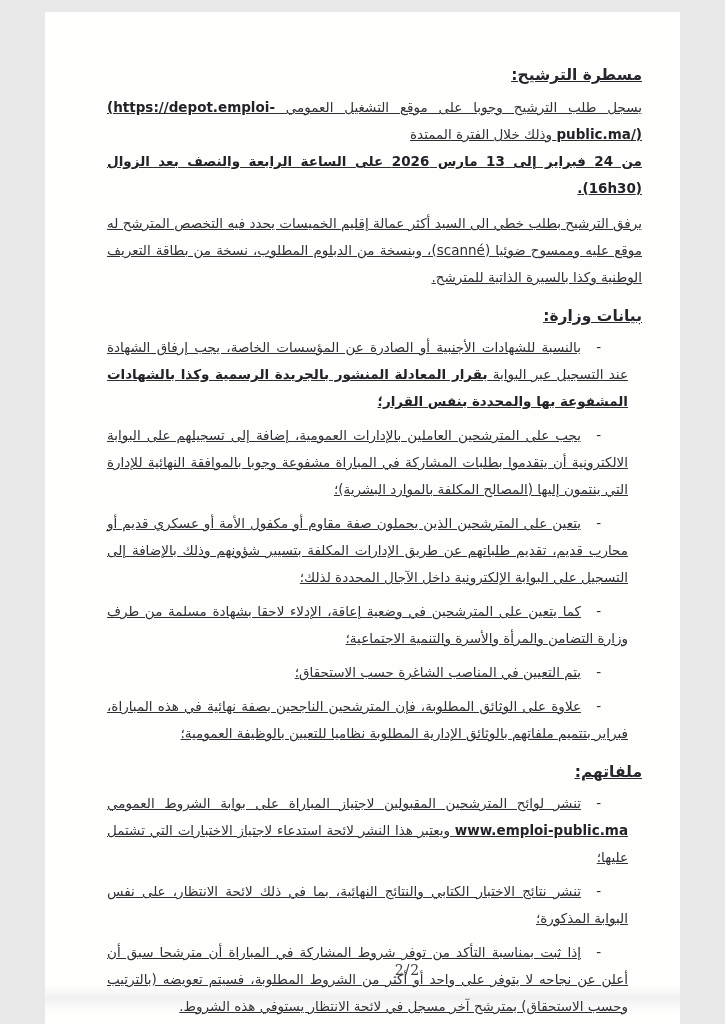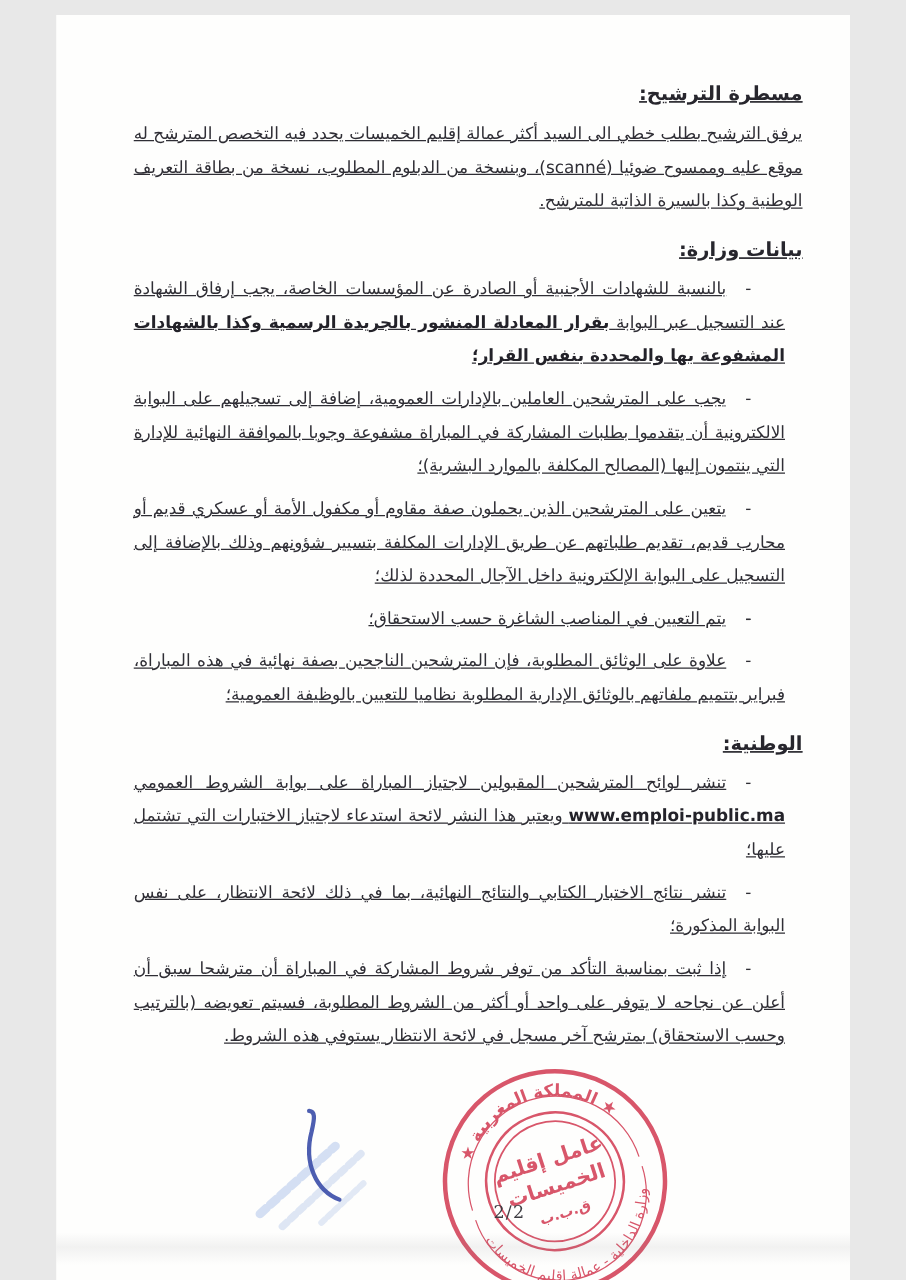--- a/index.html
+++ b/index.html
@@ -60,20 +60,26 @@
     background:rgba(140,140,148,.16);
   }
 </style>
 </head>
 <body>
 
 <div class="page">
 
   <h2 class="sec-heading">مسطرة الترشيح:</h2>
 
+  <p class="para">
+    <span>يسجل طلب الترشيح وجوبا على موقع التشغيل العمومي</span>
+    <span class="b ltr">(https://depot.emploi-public.ma/)</span>
+    <span>وذلك خلال الفترة الممتدة</span>
+    <span class="b d-block">من 24 فبراير إلى 13 مارس 2026 على الساعة الرابعة والنصف بعد الزوال (16h30).</span>
+  </p>
 
   <p class="para">يرفق الترشيح بطلب خطي الى السيد أكثر عمالة إقليم الخميسات يحدد فيه التخصص المترشح له موقع عليه وممسوح ضوئيا (scanné)، وبنسخة من الدبلوم المطلوب، نسخة من بطاقة التعريف الوطنية وكذا بالسيرة الذاتية للمترشح.</p>
 
   <h2 class="sec-heading mt-sec">بيانات وزارة:</h2>
 
   <div class="bullets">
     <div class="bullet">
       <span class="dash">-</span>
       <span>بالنسبة للشهادات الأجنبية أو الصادرة عن المؤسسات الخاصة، يجب إرفاق الشهادة عند التسجيل عبر البوابة</span>
       <span class="b">بقرار المعادلة المنشور بالجريدة الرسمية وكذا بالشهادات المشفوعة بها والمحددة بنفس القرار؛</span>
@@ -81,32 +87,33 @@
     <div class="bullet">
       <span class="dash">-</span>
       <span>يجب على المترشحين العاملين بالإدارات العمومية، إضافة إلى تسجيلهم على البوابة الالكترونية أن يتقدموا بطلبات المشاركة في المباراة مشفوعة وجوبا بالموافقة النهائية للإدارة التي ينتمون إليها (المصالح المكلفة بالموارد البشرية)؛</span>
     </div>
     <div class="bullet">
       <span class="dash">-</span>
       <span>يتعين على المترشحين الذين يحملون صفة مقاوم أو مكفول الأمة أو عسكري قديم أو محارب قديم، تقديم طلباتهم عن طريق الإدارات المكلفة بتسيير شؤونهم وذلك بالإضافة إلى التسجيل على البوابة الإلكترونية داخل الآجال المحددة لذلك؛</span>
     </div>
     <div class="bullet">
       <span class="dash">-</span>
+      <span>كما يتعين على المترشحين في وضعية إعاقة، الإدلاء لاحقا بشهادة مسلمة من طرف وزارة التضامن والمرأة والأسرة والتنمية الاجتماعية؛</span>
     </div>
     <div class="bullet">
       <span class="dash">-</span>
       <span>يتم التعيين في المناصب الشاغرة حسب الاستحقاق؛</span>
     </div>
     <div class="bullet">
       <span class="dash">-</span>
       <span>علاوة على الوثائق المطلوبة، فإن المترشحين الناجحين بصفة نهائية في هذه المباراة، فبراير بتتميم ملفاتهم بالوثائق الإدارية المطلوبة نظاميا للتعيين بالوظيفة العمومية؛</span>
     </div>
   </div>
 
-  <h2 class="sec-heading mt-sec">الوطنية:</h2>
+  <h2 class="sec-heading mt-sec">ملفاتهم:</h2>
 
   <div class="bullets">
     <div class="bullet">
       <span class="dash">-</span>
       <span>تنشر لوائح المترشحين المقبولين لاجتياز المباراة على بوابة الشروط العمومي</span>
       <span class="b ltr">www.emploi-public.ma</span>
       <span>ويعتبر هذا النشر لائحة استدعاء لاجتياز الاختبارات التي تشتمل عليها؛</span>
     </div>
     <div class="bullet">
       <span class="dash">-</span>

